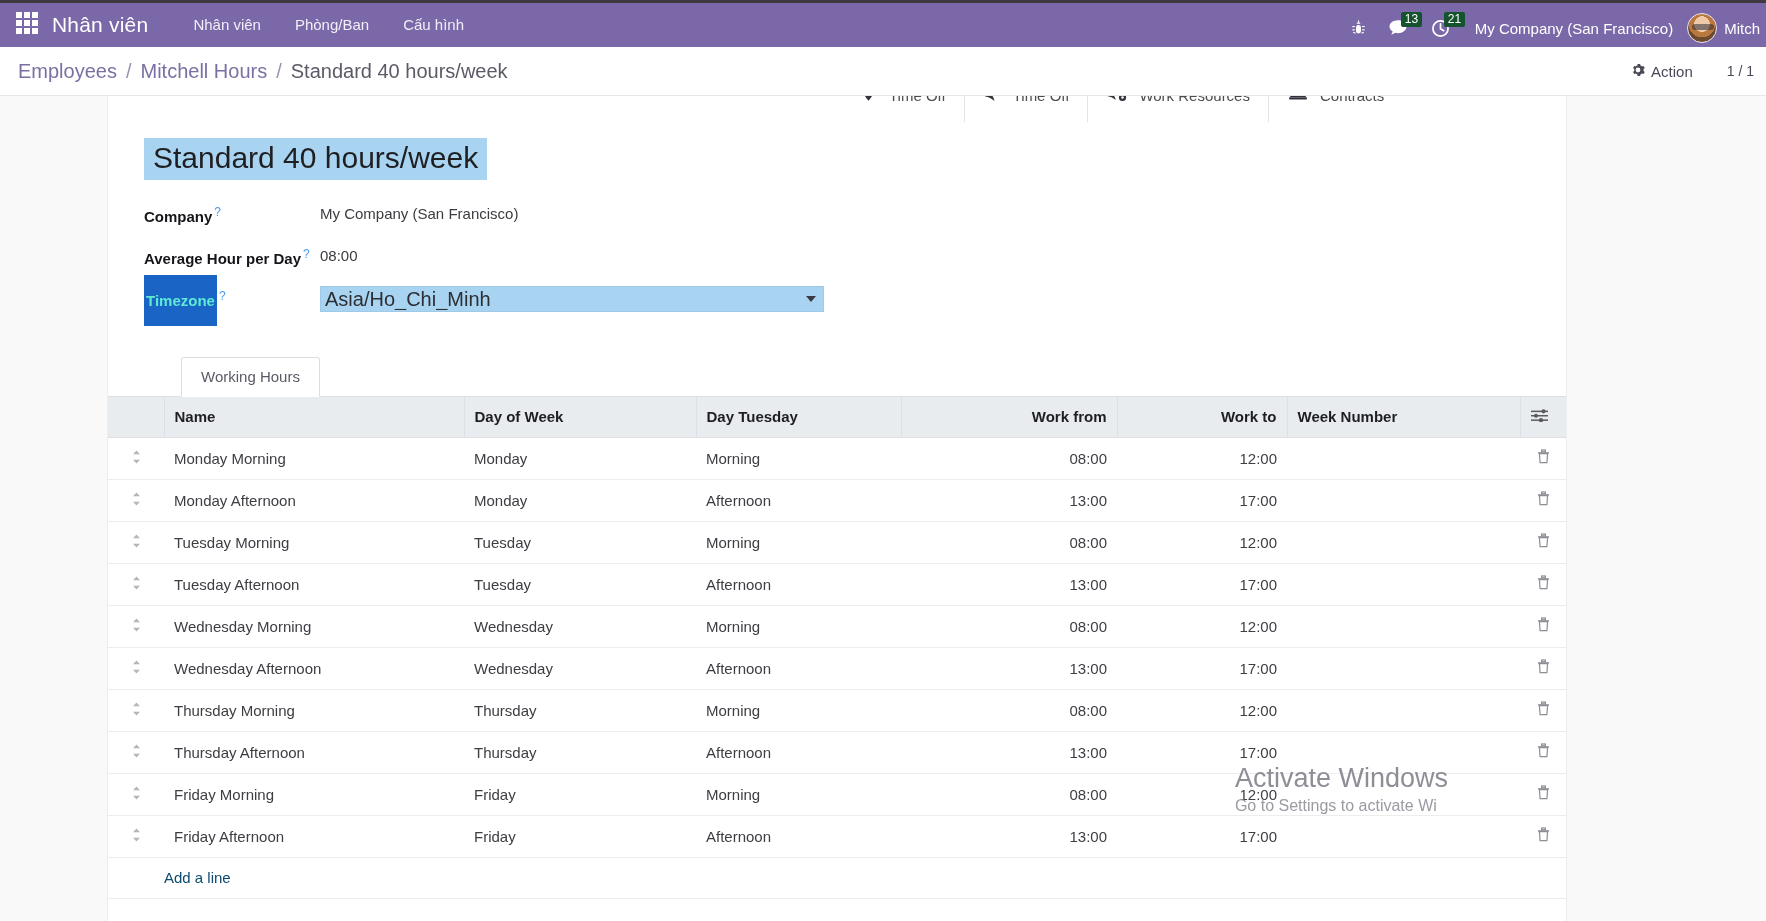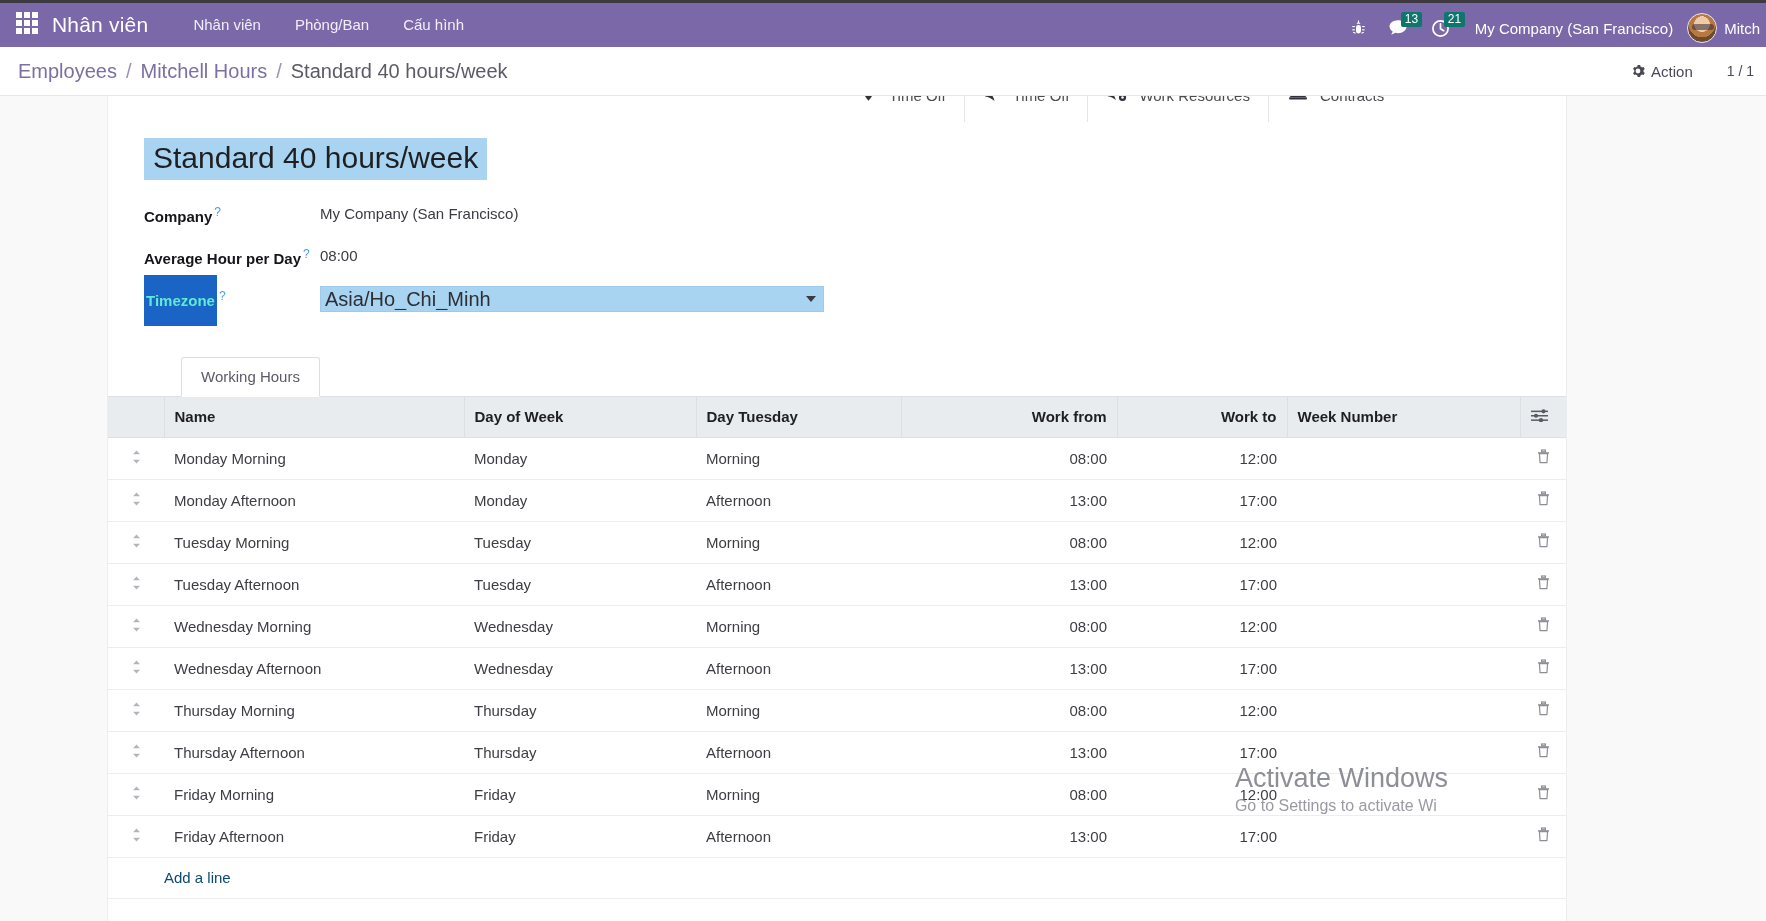--- a/index.html
+++ b/index.html
@@ -59,21 +59,21 @@
     padding: 0 11px;
     display: flex;
     align-items: center;
     height: 44px;
     cursor: pointer;
     color: #fff;
   }
   .badge {
     position: absolute;
     top: 6px; left: 24px;
-    background: #0f766e;
+    background: #14532d;
     color: #fff;
     font-size: 12px;
     line-height: 15px;
     border-radius: 2px;
     padding: 0 4px;
     min-width: 17px;
     text-align: center;
     font-family: "Liberation Sans", sans-serif;
   }
   .company-name {
@@ -132,21 +132,21 @@
     position: absolute;
     right: 12px;
     display: flex;
     align-items: center;
     gap: 34px;
   }
   .action-btn {
     font-size: 15px;
     color: #4a4757;
     display: flex;
-    align-items: center;
+    align-items: flex-start;
     gap: 6px;
     cursor: pointer;
     white-space: nowrap;
   }
   .pager { font-size: 14px; color: #4a4757; white-space: nowrap; }
 
   
   .viewport {
     position: relative;
     height: 825px;

